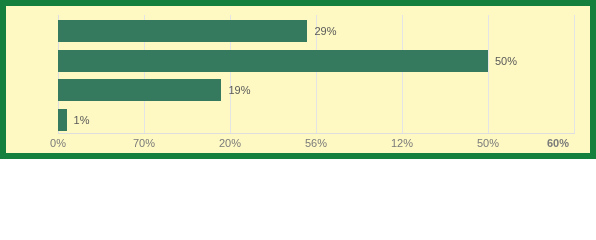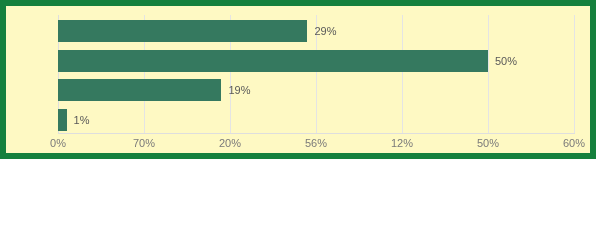--- a/index.html
+++ b/index.html
@@ -132,16 +132,16 @@
 
   <div id="baseline"></div>
 
   <div id="x-axis-labels">
     <span class="tick-label" style="left:52px;">0%</span>
     <span class="tick-label" style="left:138px;">70%</span>
     <span class="tick-label" style="left:224px;">20%</span>
     <span class="tick-label" style="left:310px;">56%</span>
     <span class="tick-label" style="left:396px;">12%</span>
     <span class="tick-label" style="left:482px;">50%</span>
-    <span class="tick-label" style="left:568px;">60%</span>
+    <span class="tick-label" style="left:552px;font-weight:bold;">60%</span>
   </div>
 
 </div>
 
 </body></html>

